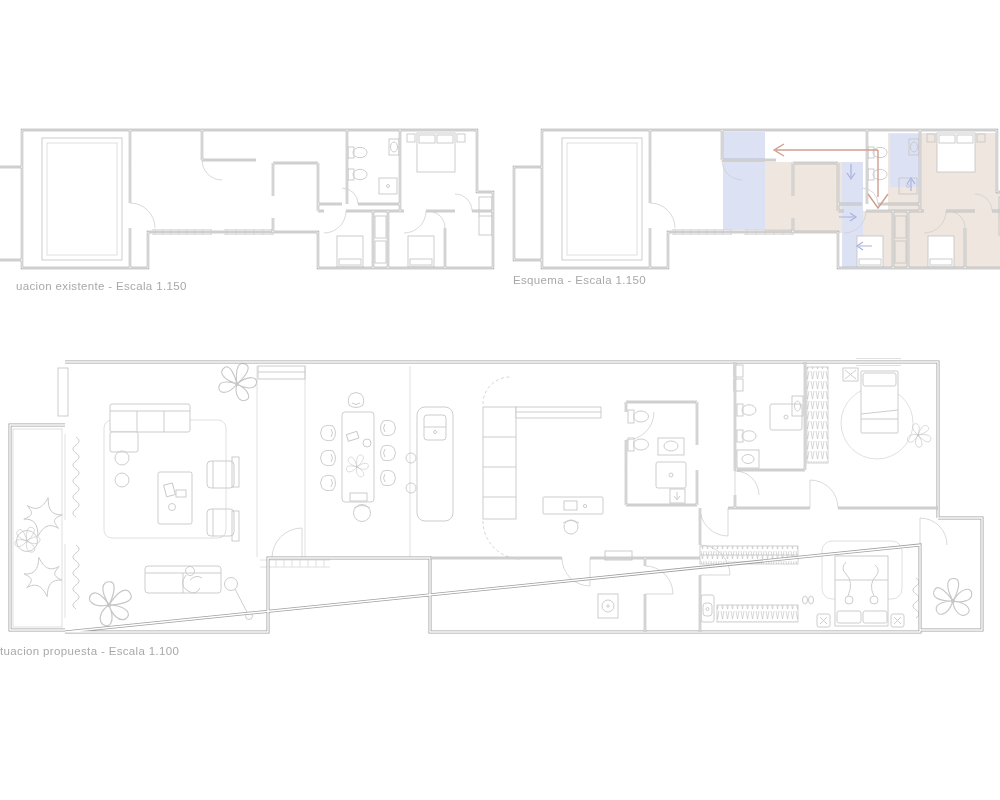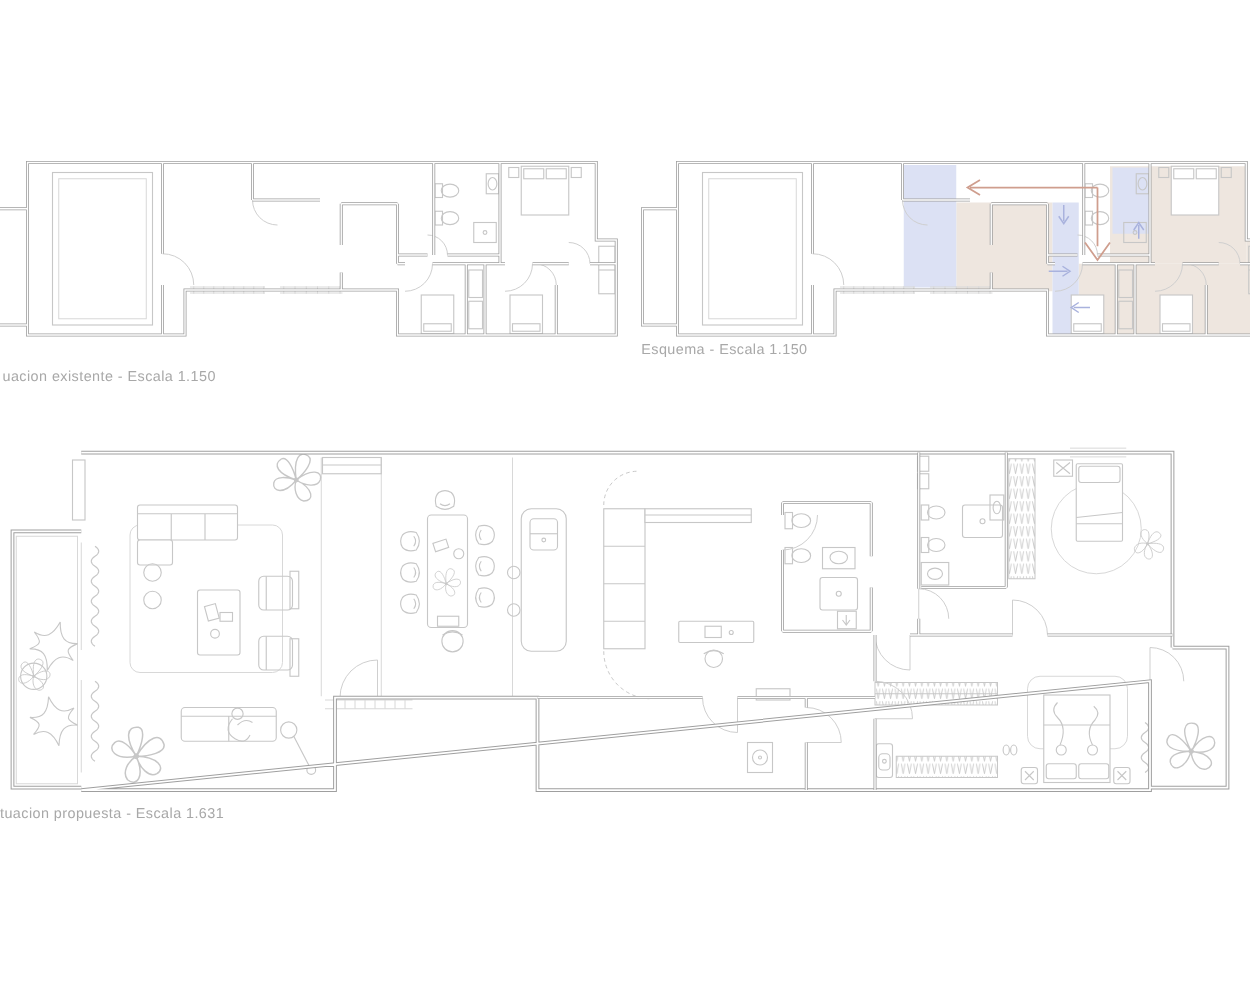--- a/index.html
+++ b/index.html
@@ -351,16 +351,16 @@
       M920,545 V518 M920,518 A27,27 0 0 1 947,545"></path>
 
     <use href="#p3O" class="wB"></use>
     <use href="#p3O" class="wBi"></use>
     <use href="#p3I" class="wA"></use>
     <use href="#p3I" class="wAi"></use>
   </g>
 </svg>
 
 <div class="caption" style="left:0;top:280%;"></div>
-<div class="caption" style="left:2px;top:280px;margin-top:16px;">uacion existente - Escala 1.150</div>
+<div class="caption" style="left:16px;top:280px;">uacion existente - Escala 1.150</div>
 <div class="caption" style="left:513px;top:274px;">Esquema - Escala 1.150</div>
-<div class="caption" style="left:0px;top:645px;">tuacion propuesta - Escala 1.631</div>
+<div class="caption" style="left:0px;top:645px;">tuacion propuesta - Escala 1.100</div>
 </div>
 
 </body></html>

